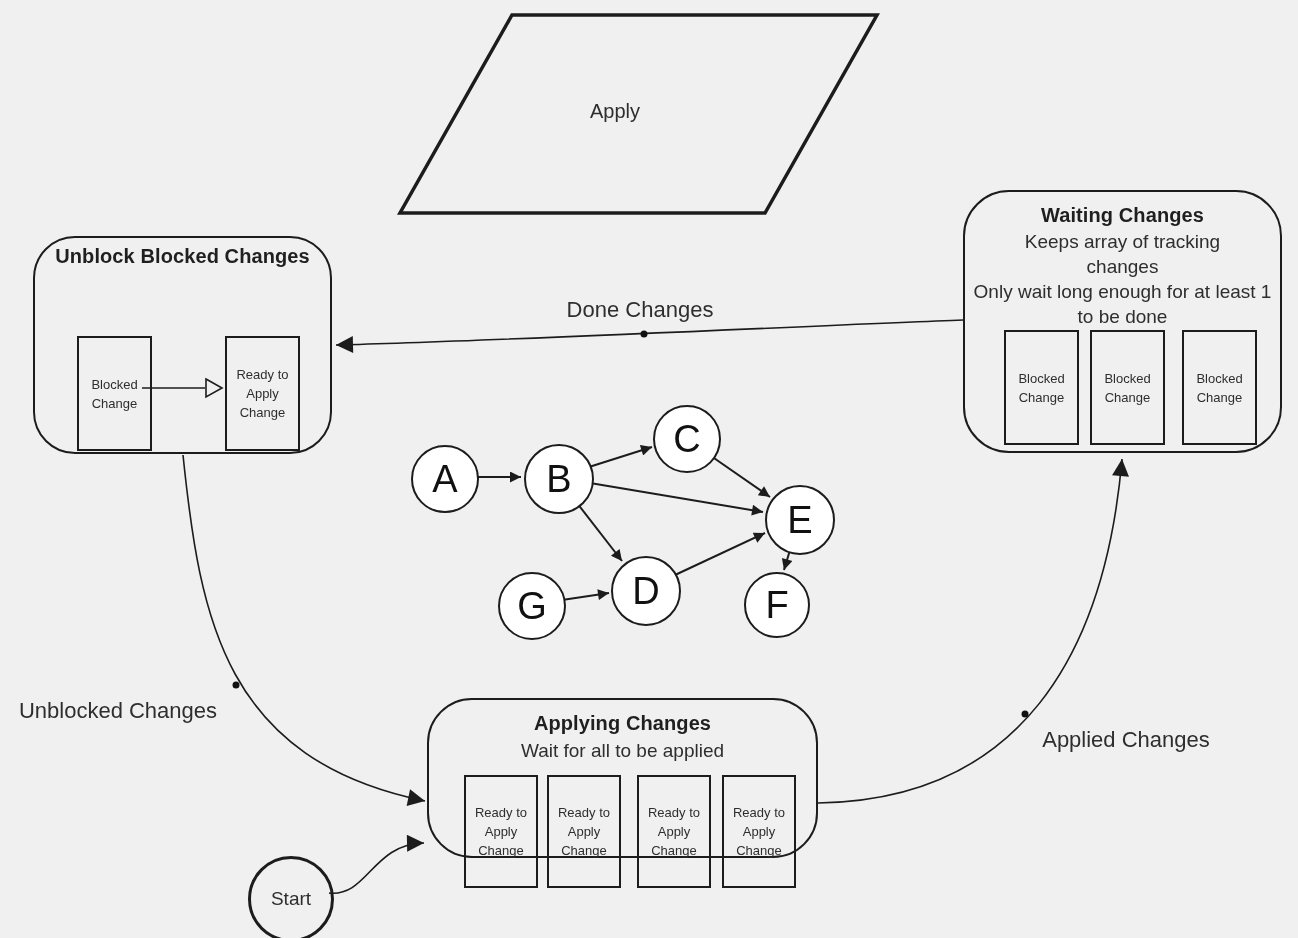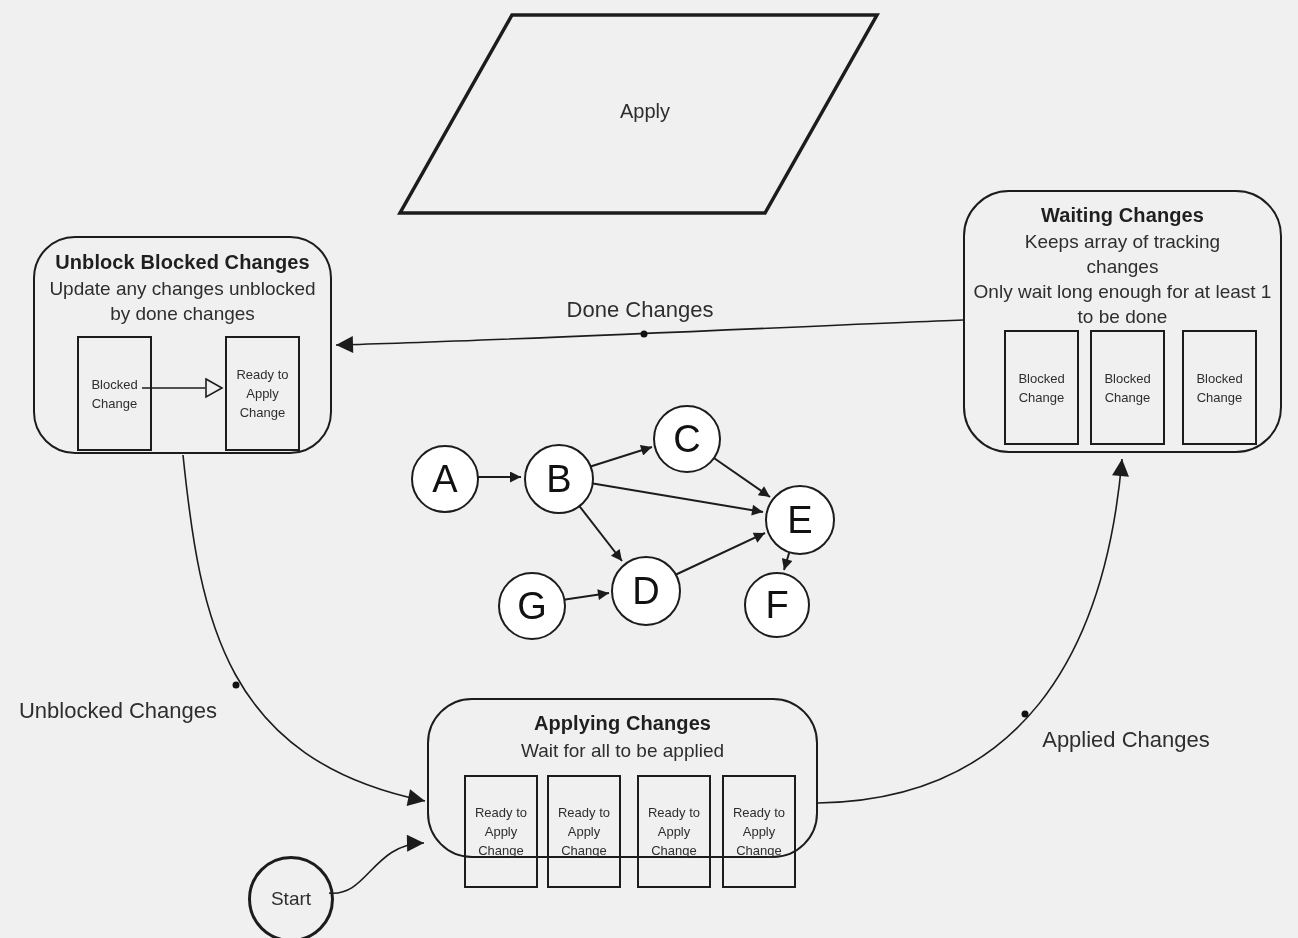--- a/index.html
+++ b/index.html
@@ -90,21 +90,21 @@
   .flow-label {
     position: absolute;
     font-size: 22px;
     color: #2e2e2e;
     text-align: center;
     white-space: nowrap;
   }
 
   .apply-label {
     position: absolute;
-    left: 510px; top: 100px;
+    left: 480px; top: 100px;
     width: 270px;
     text-align: center;
     font-size: 20px;
     color: #2e2e2e;
   }
 
   svg .edge { stroke: #1c1c1c; stroke-width: 2; fill: none; }
   svg .flow { stroke: #1c1c1c; stroke-width: 1.6; fill: none; }
 </style>
 </head>
@@ -144,22 +144,21 @@
     <line class="edge" x1="590" y1="483" x2="763" y2="512" marker-end="url(#mSmall)"></line>
     <line class="edge" x1="711" y1="456" x2="770" y2="497" marker-end="url(#mSmall)"></line>
     <line class="edge" x1="675" y1="575" x2="765" y2="533" marker-end="url(#mSmall)"></line>
     <line class="edge" x1="562" y1="600" x2="609" y2="593" marker-end="url(#mSmall)"></line>
     <line class="edge" x1="790" y1="550" x2="784" y2="570" marker-end="url(#mSmall)"></line>
   </svg>
 
   <div class="apply-label">Apply</div>
 
   <div class="abs process-box" style="left:33px; top:236px; width:299px; height:218px;">
-    <div class="box-title" style="top:13px;">Unblock Blocked Changes</div>
-    <div class="box-desc" style="top:38px; padding:0 14px;">Update any changes unblocked by done changes</div>
+    <div class="box-title" style="top:7px;">Unblock Blocked Changes</div>
     <div class="card" style="left:42px; top:98px; width:67px; height:107px;">Blocked Change</div>
     <div class="card" style="left:190px; top:98px; width:67px; height:107px;">Ready to Apply Change</div>
   </div>
 
   <div class="abs process-box" style="left:963px; top:190px; width:319px; height:263px; border-radius:46px;">
     <div class="box-title" style="top:12px;">Waiting Changes</div>
     <div class="box-desc" style="top:37px; padding:0 24px;">Keeps array of tracking changes</div>
     <div class="box-desc" style="top:87px; padding:0 6px;">Only wait long enough for at least 1 to be done</div>
     <div class="card" style="left:39px; top:138px; width:67px; height:107px;">Blocked Change</div>
     <div class="card" style="left:125px; top:138px; width:67px; height:107px;">Blocked Change</div>

